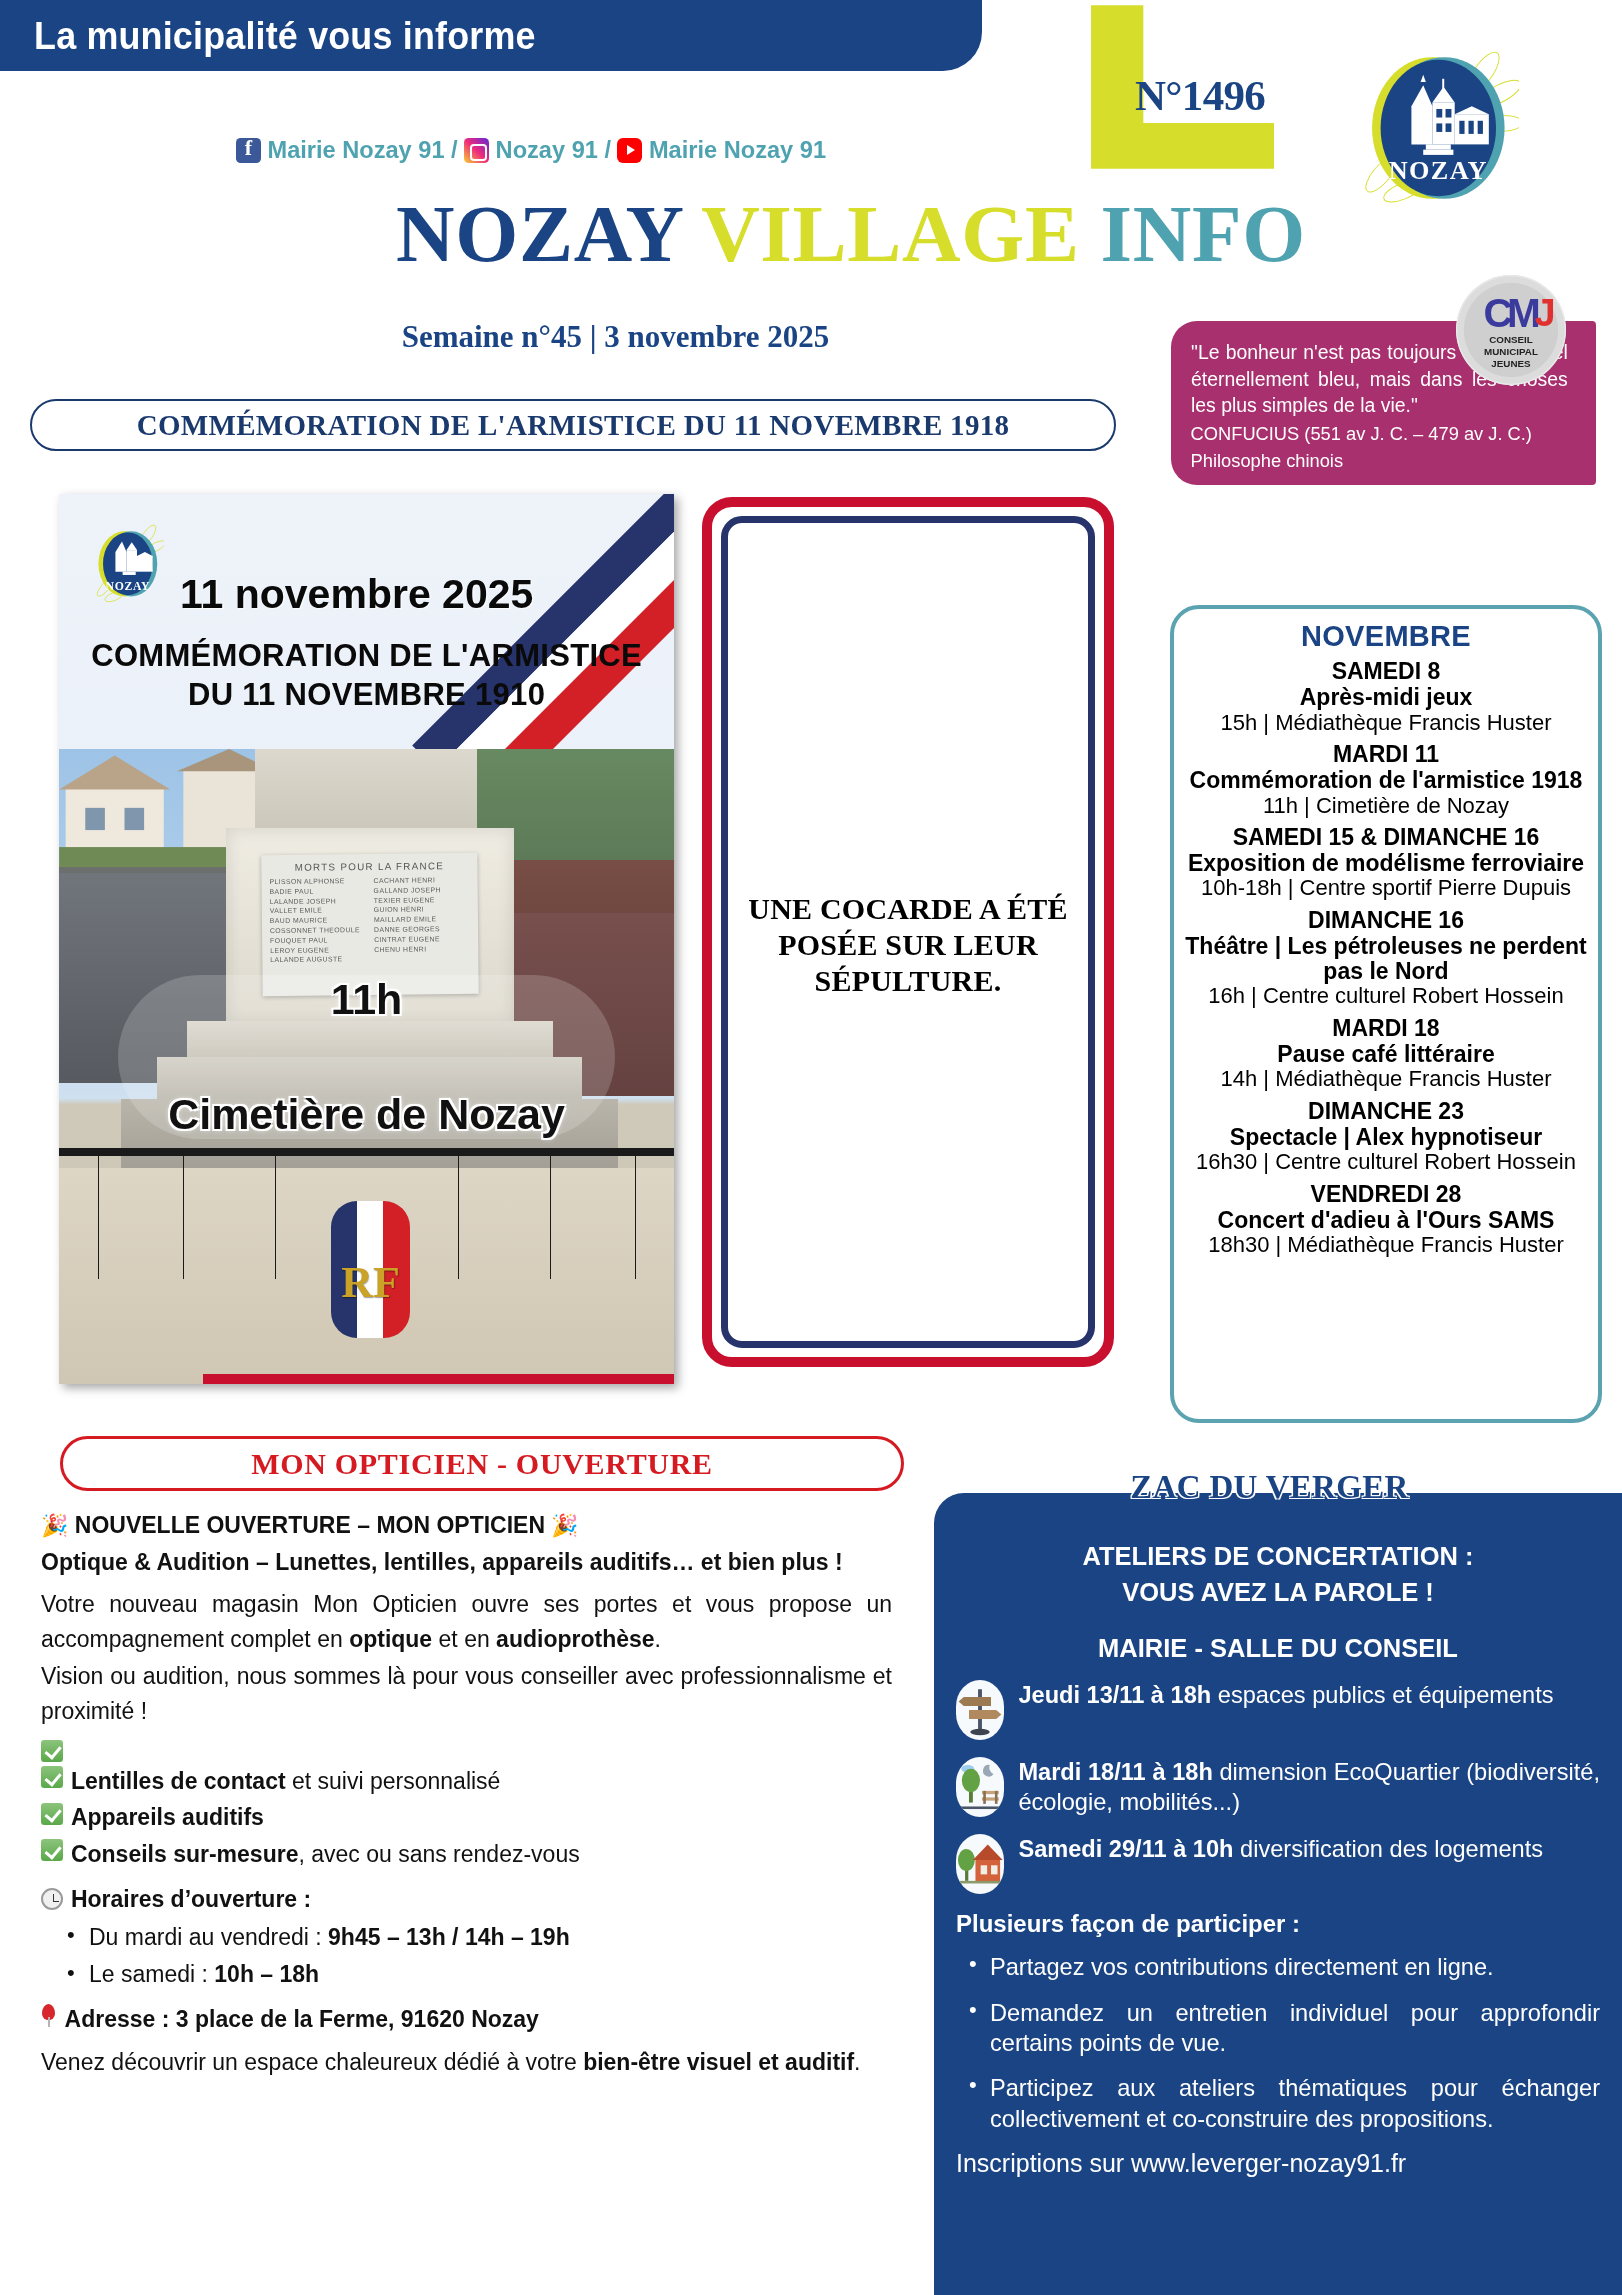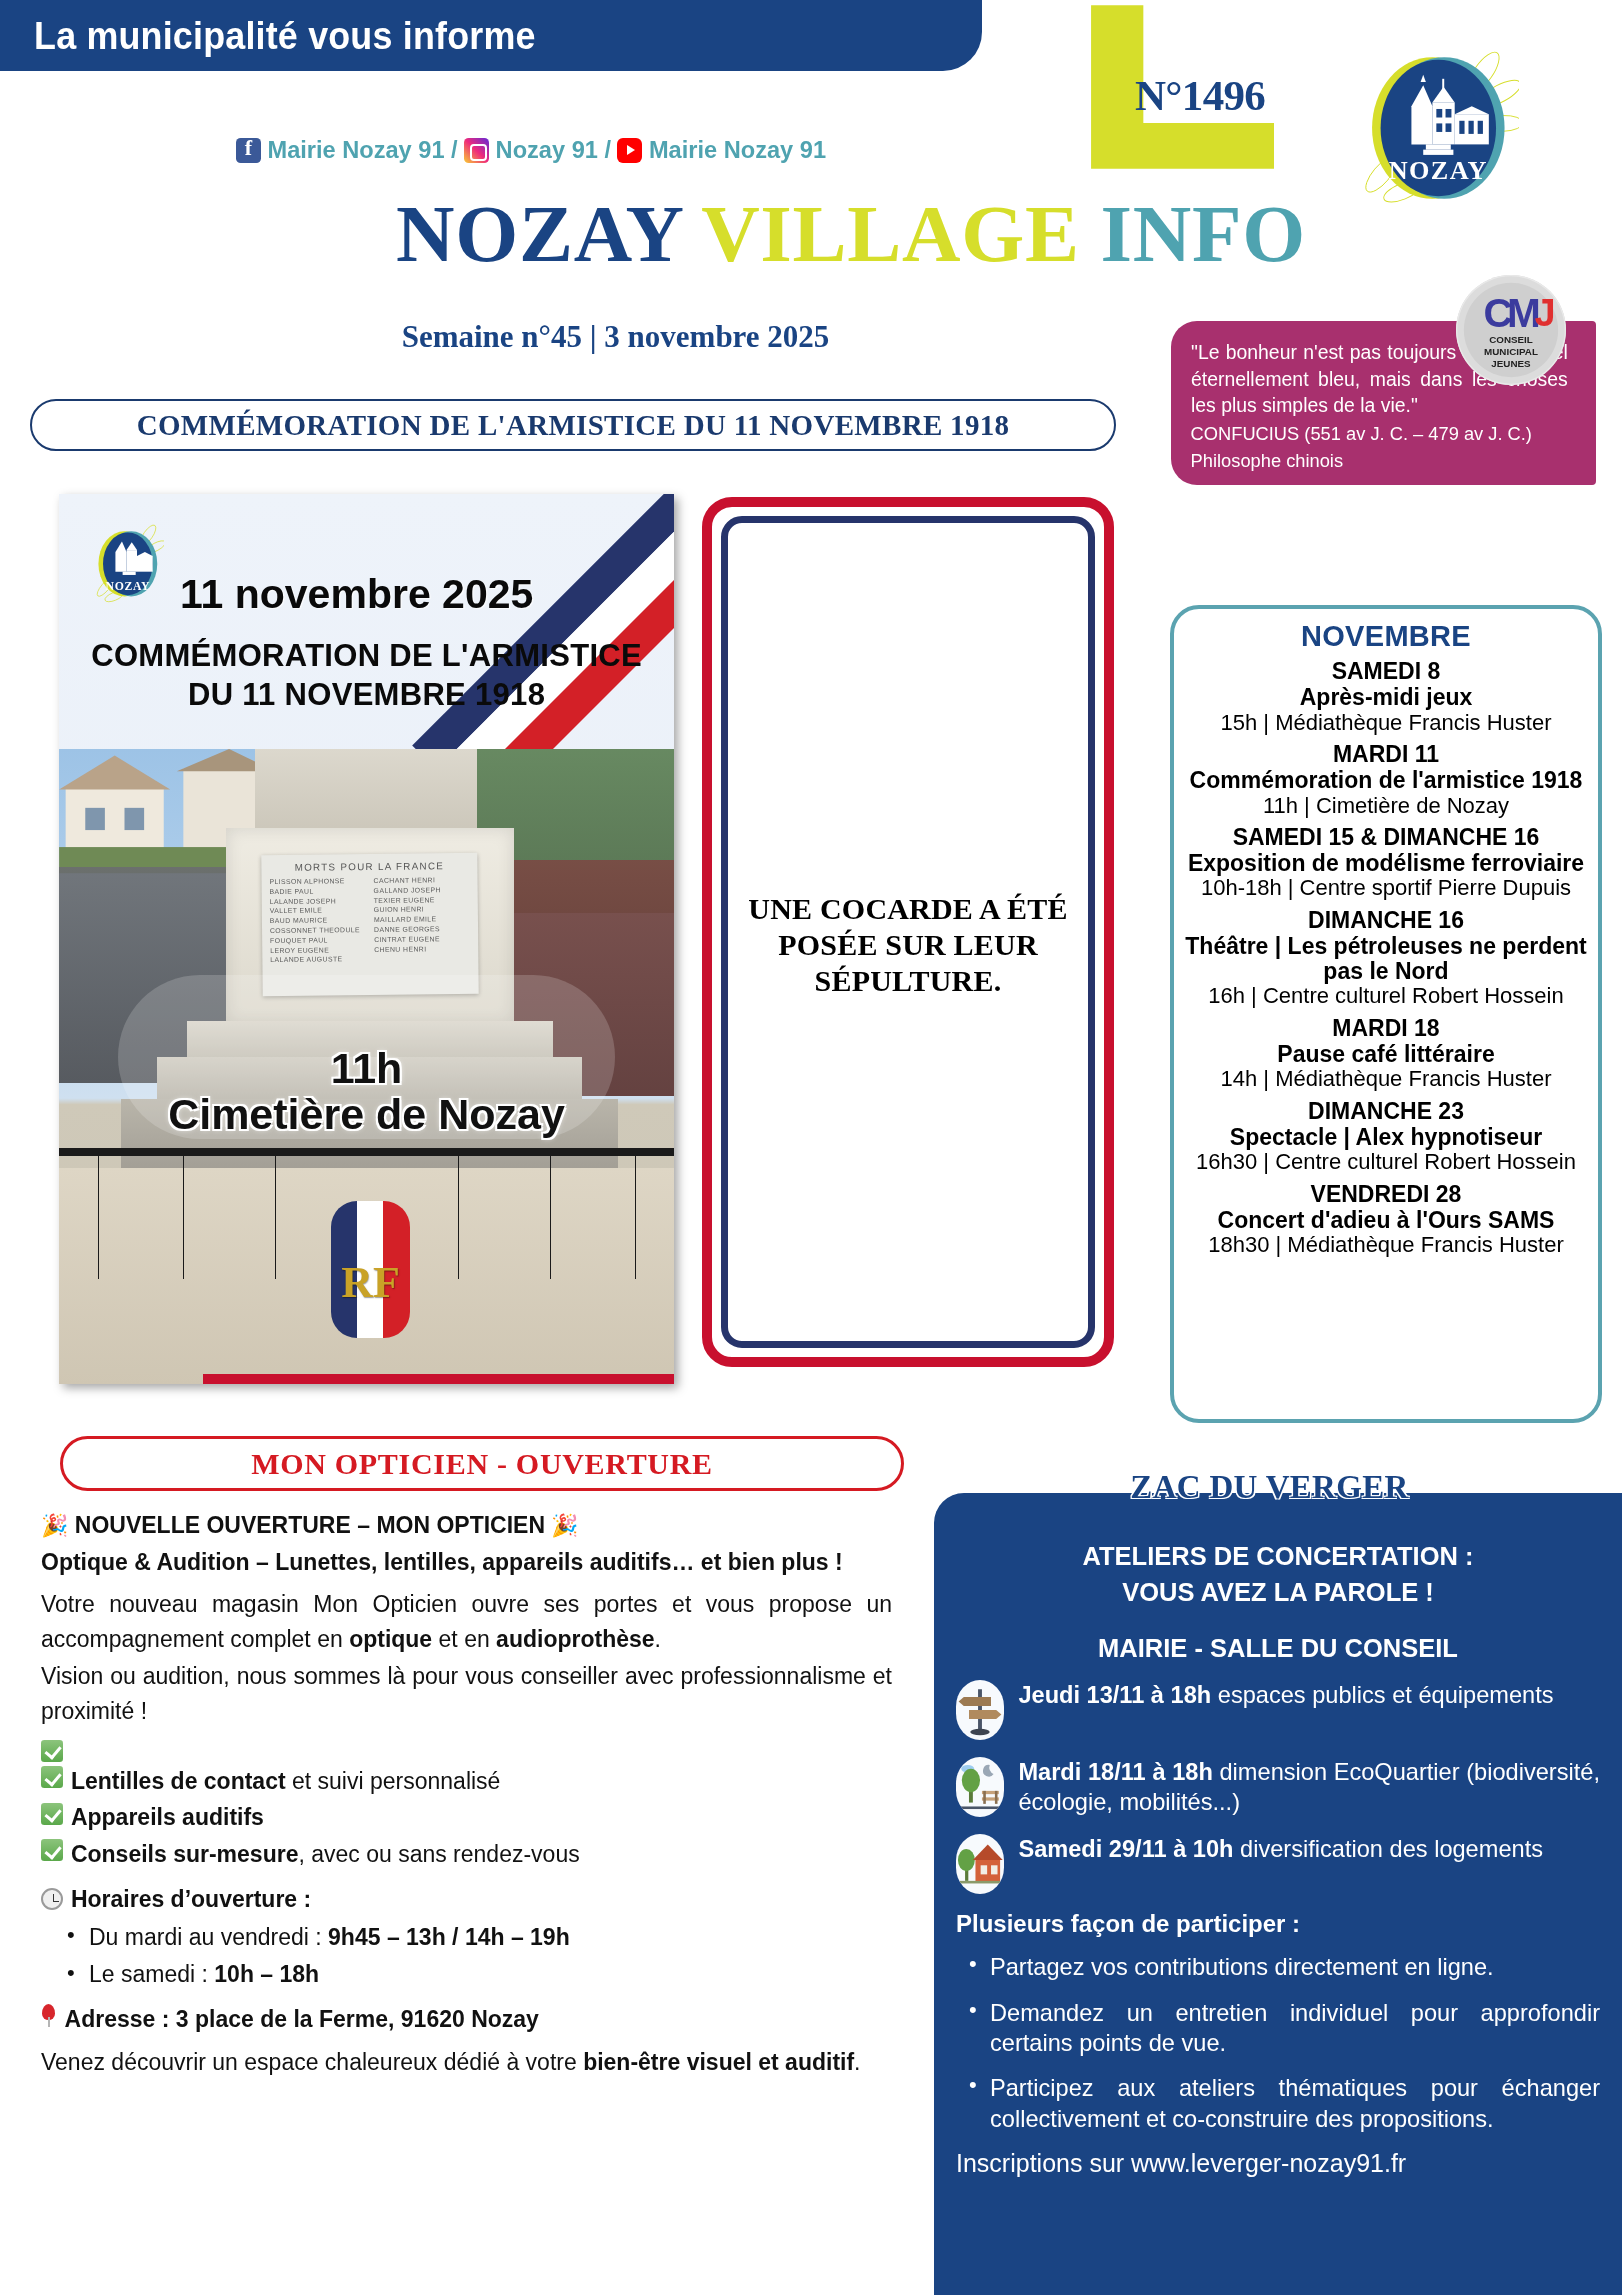--- a/index.html
+++ b/index.html
@@ -208,21 +208,21 @@
   .fence-bar{ position:absolute; left:0; right:0; top:0; height:7.9px; background:#1a1a1a; }
   .fence-x{ position:absolute; top:6.5px; height:124px; width:1.3px; background:#1a1a1a; }
   .flag-rf{ position:absolute; left:272px; top:452px; width:79px; height:137px;
     background:linear-gradient(90deg,#26346B 0 33%, #fff 33% 66%, #D32027 66% 100%);border-radius:26px; }
   .flag-rf span{ position:absolute; left:0; right:0; top:56px; text-align:center;
     font-family:"Liberation Serif",serif; font-weight:700; font-size:44px; color:#C9A227;
     text-shadow:0.7px 0.7px 1.3px rgba(0,0,0,.4); }
   .ph-overlay{
     position:absolute; left:59px; top:226px; width:497px; height:164px;
     background:rgba(255,255,255,.18); border-radius:98px;
-    display:flex; flex-direction:column; align-items:center; justify-content:flex-end;
+    display:flex; flex-direction:column; align-items:center; justify-content:space-between;
   }
   .ph-ov-1{ font-family:"Liberation Sans Narrow","Liberation Sans",sans-serif;
     font-weight:700; font-size:43px; color:#111;
     text-shadow:-2px -2px 0 #fff,2px -2px 0 #fff,-2px 2px 0 #fff,2px 2px 0 #fff,0 0 6.5px #fff; }
   .ph-ov-2{ font-family:"Liberation Sans Narrow","Liberation Sans",sans-serif;
     font-weight:700; font-size:43px; color:#111; margin-top:-2.6px;
     text-shadow:-2px -2px 0 #fff,2px -2px 0 #fff,-2px 2px 0 #fff,2px 2px 0 #fff,0 0 6.5px #fff; }
   .pc-redstrip{ position:absolute; left:144px; right:0; bottom:0; height:10.5px; background:#C8102E; }
 
   
@@ -436,21 +436,21 @@
           <path d="M67 52 L79 46 L91 52 Z"></path>
           <rect x="45" y="76" width="20" height="5"></rect>
         </g>
         <text x="53" y="104" font-family="Liberation Serif, serif" font-weight="bold" font-size="18" fill="#fff" text-anchor="middle" letter-spacing="1">NOZAY</text>
       </svg>
     </div>
 
     <div class="pc-date">11 novembre 2025</div>
     <div class="pc-head">
       <div>COMMÉMORATION DE L'ARMISTICE</div>
-      <div>DU 11 NOVEMBRE 1918</div>
+      <div>DU 11 NOVEMBRE 1910</div>
     </div>
 
     <div class="pc-photo">
       <div class="ph-sky"></div>
       <div class="ph-houses">
         <svg width="216" height="170" viewBox="0 0 330 260">
           <rect x="10" y="60" width="150" height="110" fill="#efe9dd"></rect>
           <path d="M0 62 L85 10 L170 62 Z" fill="#b9a389"></path>
           <rect x="40" y="90" width="30" height="34" fill="#7f96ad"></rect>
           <rect x="100" y="90" width="30" height="34" fill="#7f96ad"></rect>

